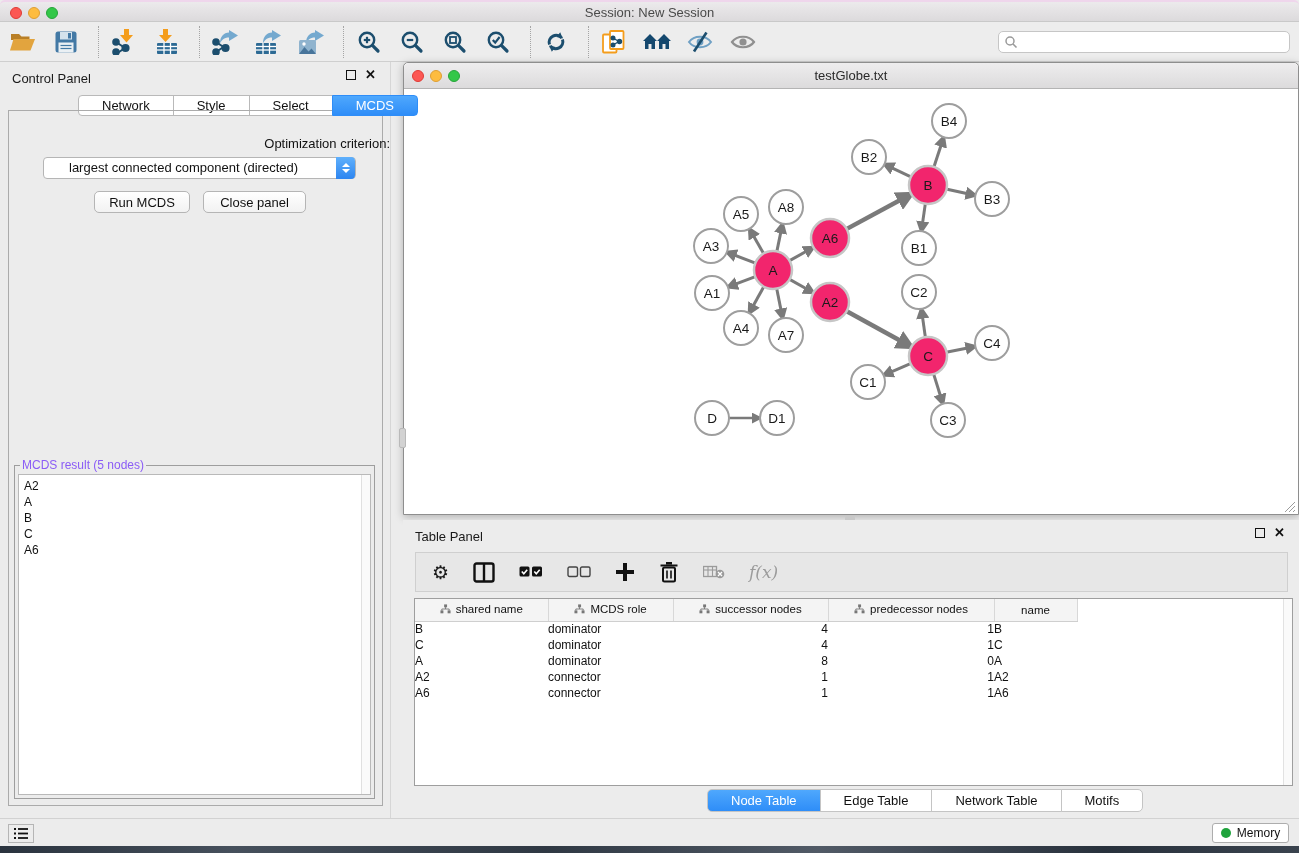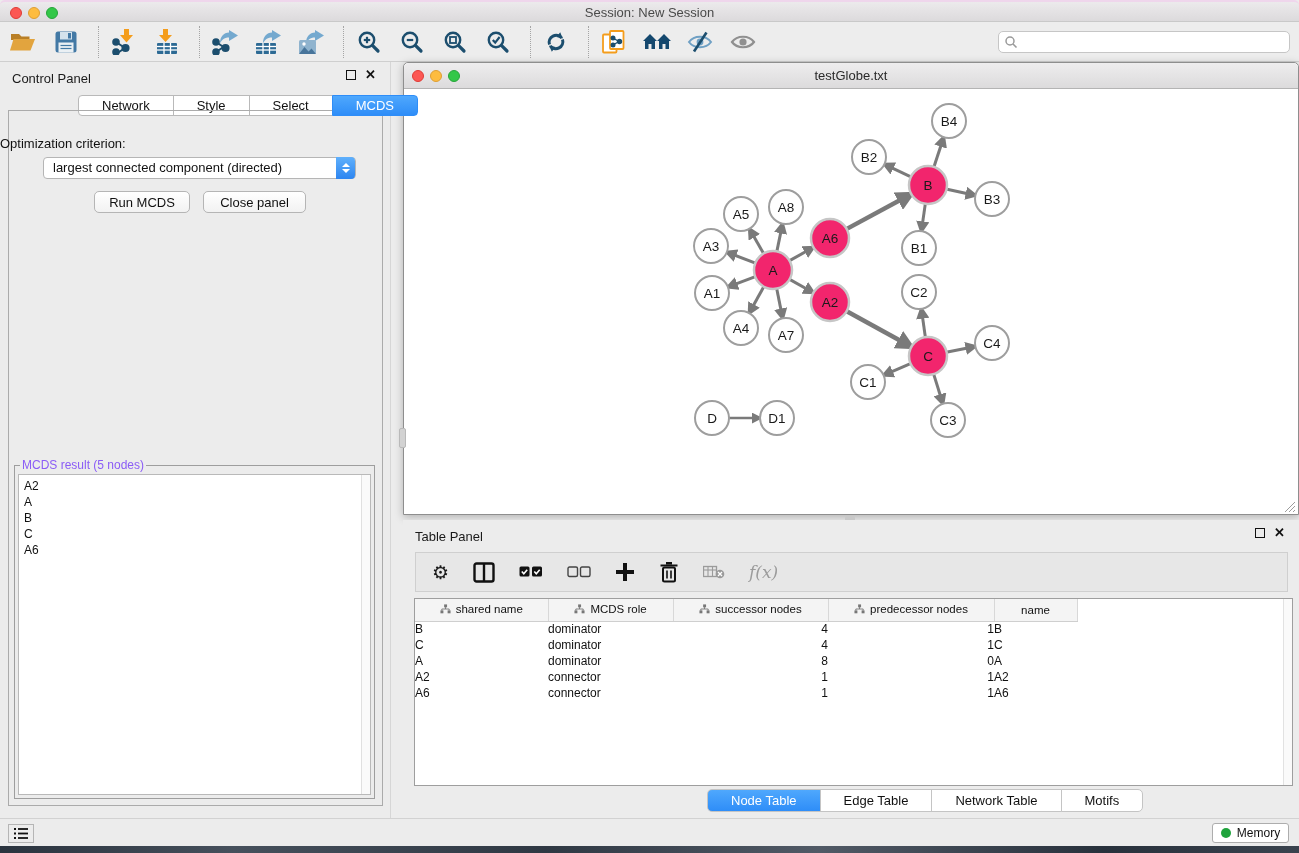--- a/index.html
+++ b/index.html
@@ -40,25 +40,25 @@
   .cp-tabs { position:absolute; left:78px; top:33px; display:flex; }
   .seg { height:21px; line-height:19px; padding:0 23px; font-size:13px; color:#111;
     background:#fff; border:1px solid #B9B9B9; margin-left:-1px; position:relative; }
   .seg:first-child { border-radius:4px 0 0 4px; margin-left:0; }
   .seg:last-child { border-radius:0 4px 4px 0; }
   .seg.sel { background:linear-gradient(#4FA8FD,#2E8DF8); border-color:#2E8DF8;
     color:#fff; z-index:2; }
 
   .cp-box { position:absolute; left:8px; top:48px; width:375px; height:696px;
     border:1px solid #ABABAB; }
-  .opt-label { position:absolute; left:0; right:0; top:74px; text-align:left;
+  .opt-label { position:absolute; left:0; right:0; top:74px; text-align:right;
     font-size:13px; color:#111; }
   .dropdown { position:absolute; left:43px; top:95px; width:313px; height:22px;
     background:#fff; border:1px solid #B5B5B5; border-radius:4px; font-size:13px;
-    color:#111; line-height:20px; padding-left:9px; }
+    color:#111; line-height:20px; padding-left:25px; }
   .dd-step { position:absolute; right:0; top:-1px; width:19px; height:22px;
     background:linear-gradient(#5FB0FC,#2D85F0); border-radius:0 4px 4px 0;
     display:flex; flex-direction:column; align-items:center; justify-content:center; gap:2px; }
   .dd-up { width:0; height:0; border-left:4px solid transparent; border-right:4px solid transparent;
     border-bottom:4px solid #fff; }
   .dd-down { width:0; height:0; border-left:4px solid transparent; border-right:4px solid transparent;
     border-top:4px solid #fff; }
   .cp-btn { position:absolute; top:129px; height:22px; background:linear-gradient(#FFFFFF,#F2F2F2);
     border:1px solid #B5B5B5; border-radius:5px; font-size:13px; color:#111;
     display:flex; align-items:center; justify-content:center; }

